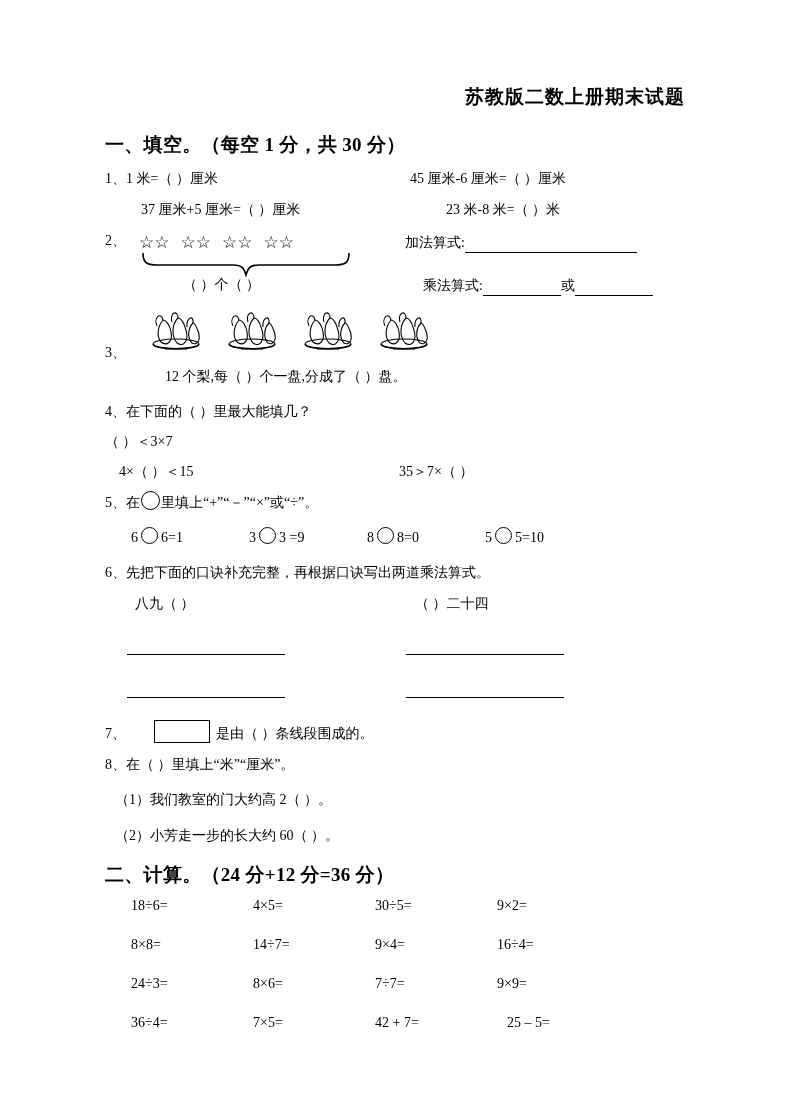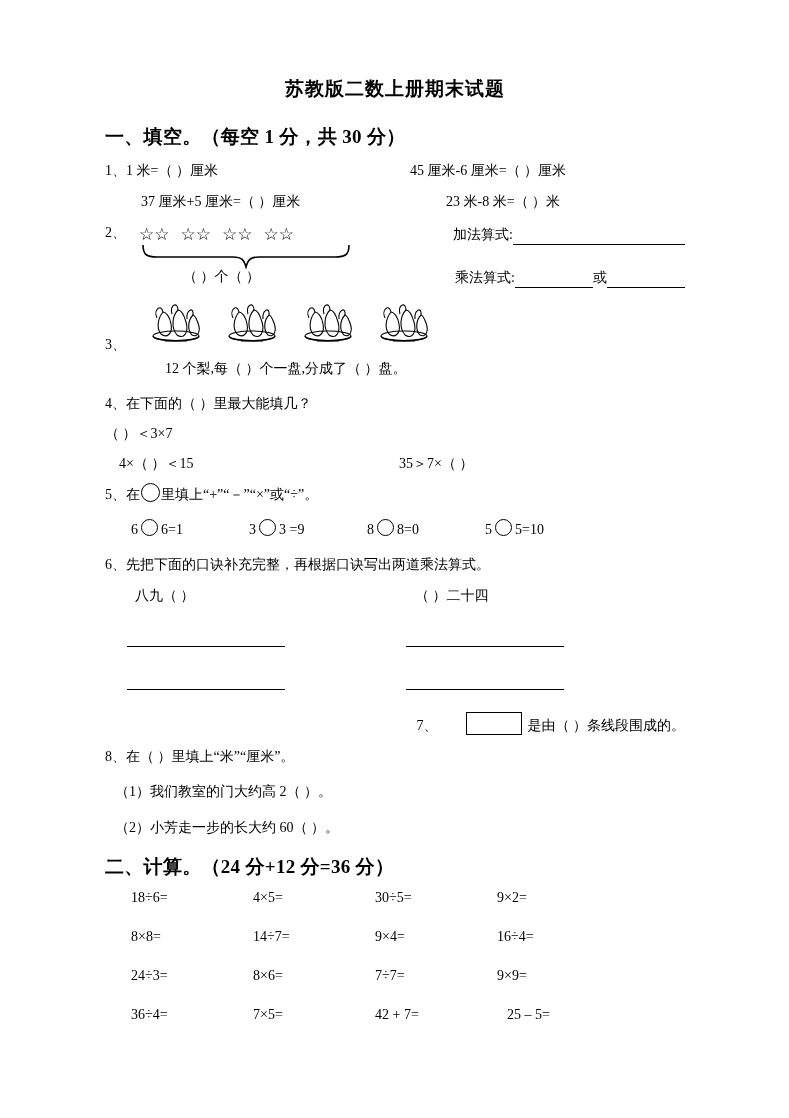--- a/index.html
+++ b/index.html
@@ -23,25 +23,25 @@
     padding: 0;
   }
   .sheet {
     position: absolute;
     left: 105px;
     top: 70px;
     width: 580px;
   }
 
   .doc-title {
-    text-align: center;
+    text-align: right;
     font-size: 19px;
     font-weight: bold;
     letter-spacing: 1px;
-    margin: 6px 0 22px 0;
+    margin: 14px 0 22px 0;
     font-family: "Liberation Serif", "DejaVu Serif", serif;
   }
 
   .section-head {
     font-size: 19px;
     font-weight: bold;
     margin: 0 0 10px 0;
     letter-spacing: 0.3px;
   }
 
@@ -88,21 +88,20 @@
     top: 44px;
     font-size: 14px;
     white-space: nowrap;
   }
   .eq-lines {
     position: absolute;
     left: 300px;
     top: 2px;
     width: 280px;
     font-size: 14px;
-    text-align: right;
   }
   .eq-lines .l1 { margin-bottom: 22px; }
   .blank-ul {
     display: inline-block;
     border-bottom: 1.6px solid #000;
     height: 14px;
     vertical-align: bottom;
   }
   .ul-long { width: 172px; }
   .ul-mid  { width: 78px; }
@@ -335,21 +334,21 @@
           <span class="cell"><span class="longline"></span></span>
           <span class="cell"><span class="longline"></span></span>
         </div>
         <div class="lrow">
           <span class="cell"><span class="longline"></span></span>
           <span class="cell"><span class="longline"></span></span>
         </div>
       </div>
     </div>
 
-    <div class="q" style="margin-top:-6px;text-align:right;">
+    <div class="q" style="margin-top:-6px;">
       <span>7、</span><span class="rectbox"></span><span>是由（    ）条线段围成的。</span>
     </div>
 
     <div class="q" style="margin-top:10px;">
       <div>
         <span>8、</span><span>在（      ）里填上“米”“厘米”。</span>
       </div>
       <div class="sub-item" style="margin-top:14px;">（1）我们教室的门大约高 2（        ）。</div>
       <div class="sub-item">（2）小芳走一步的长大约 60（        ）。</div>
     </div>

